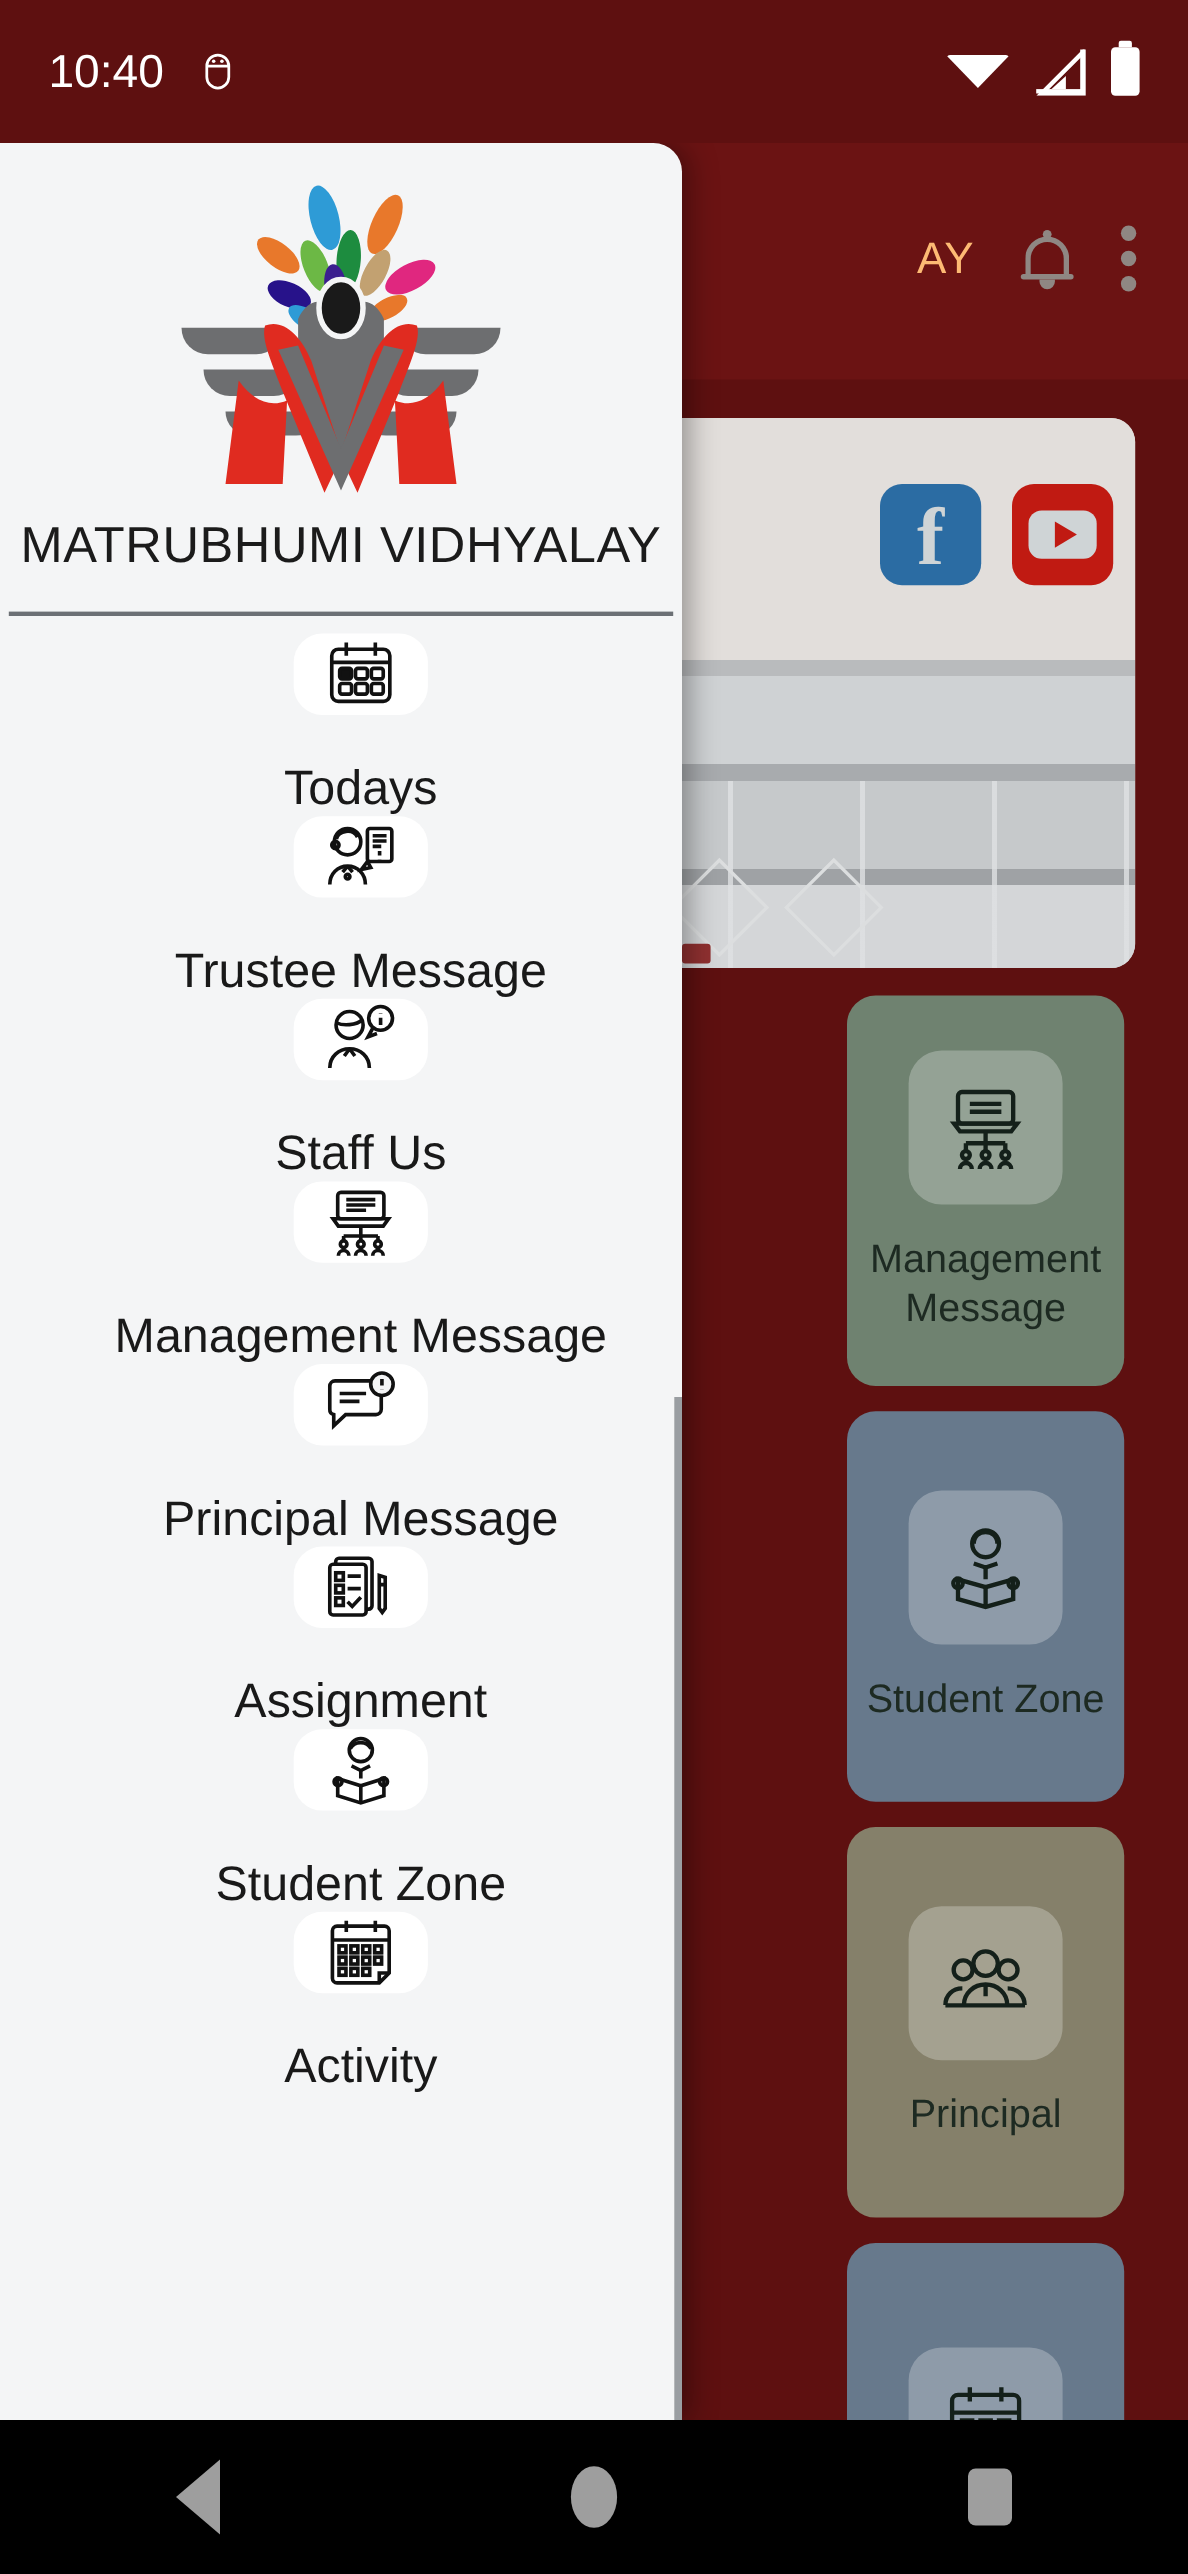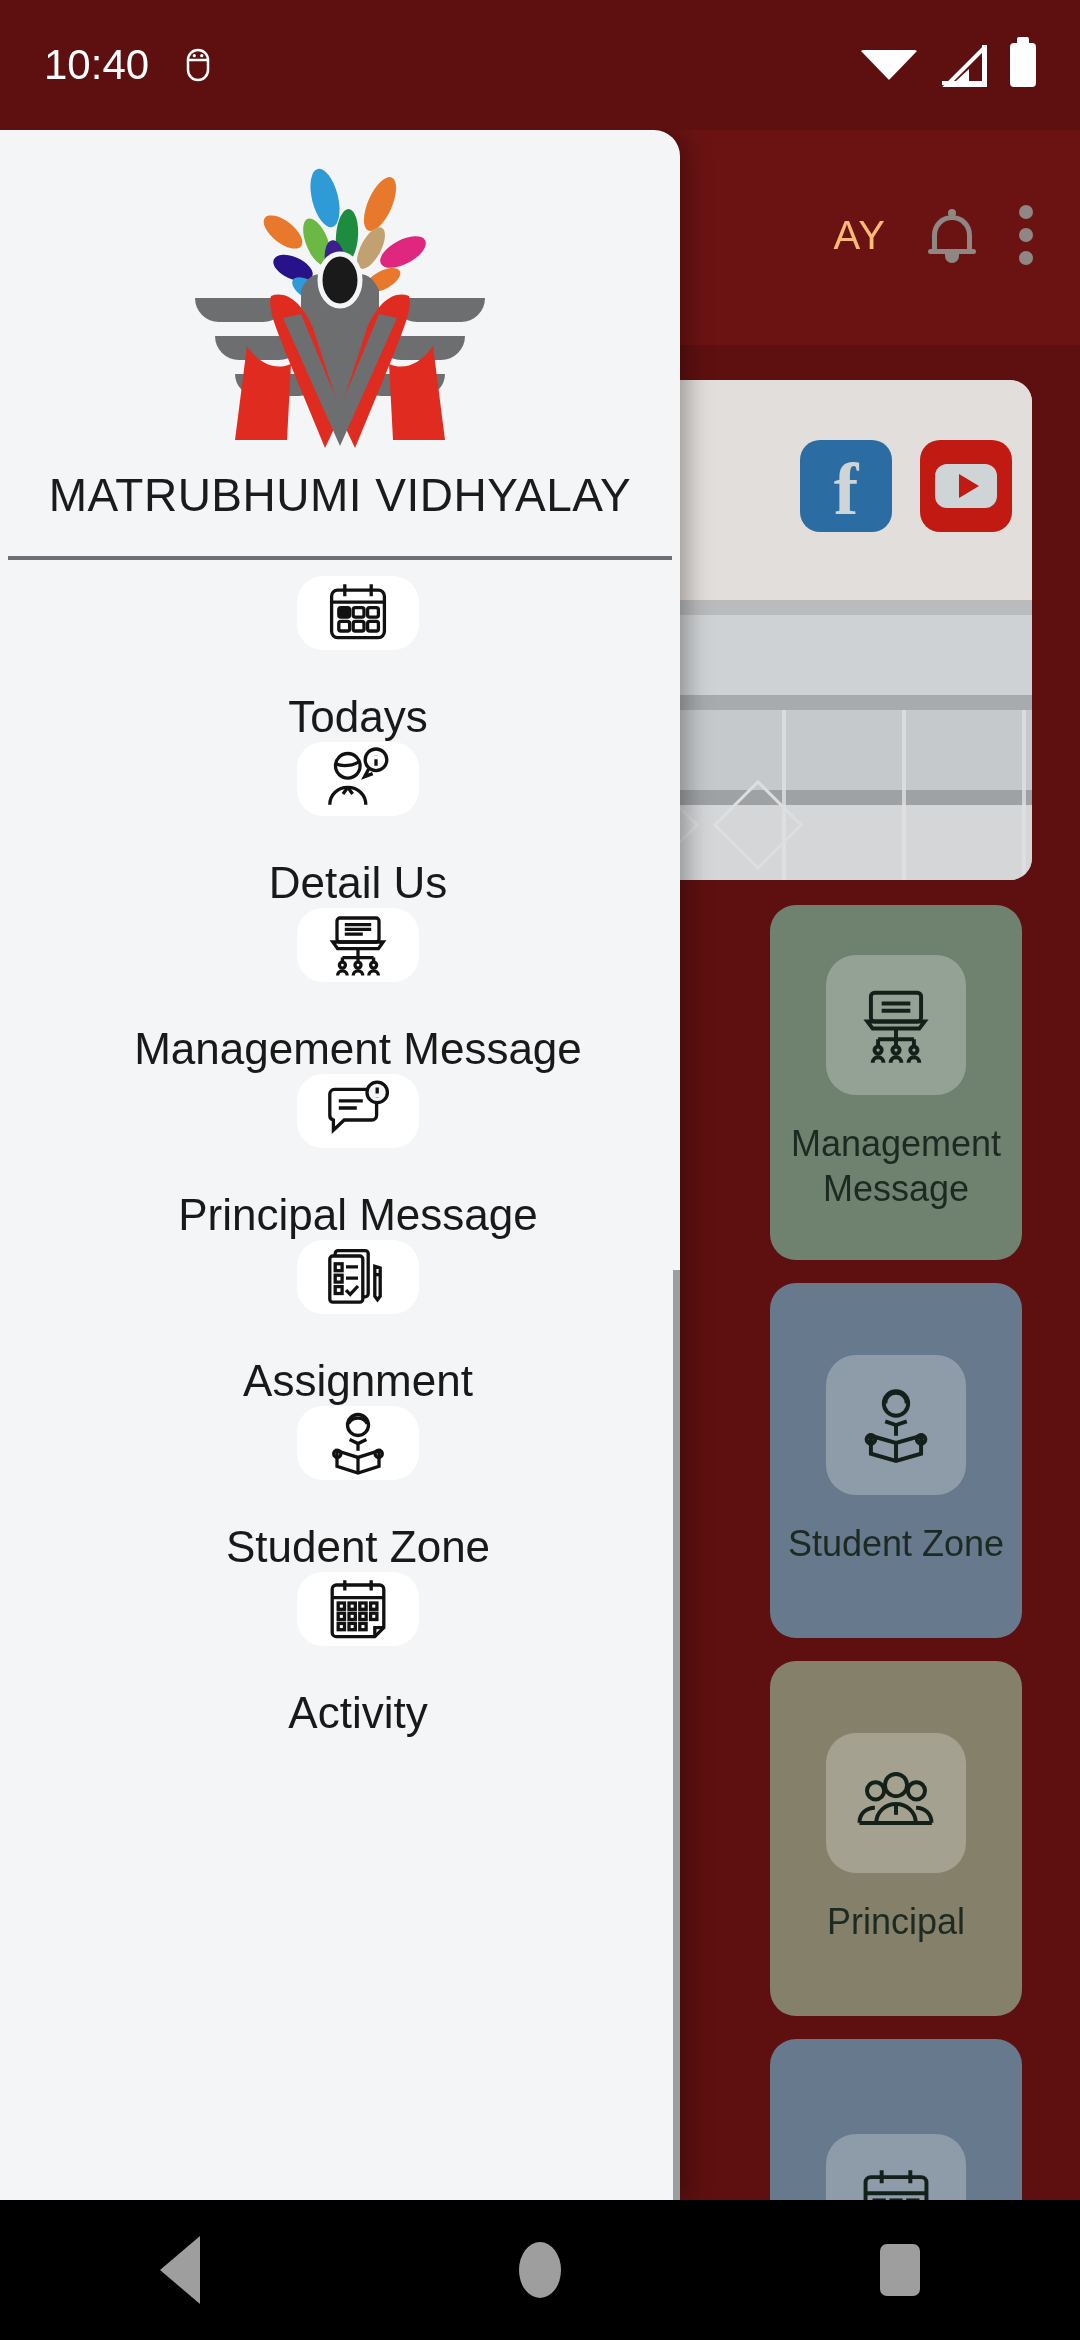--- a/index.html
+++ b/index.html
@@ -82,21 +82,21 @@
     padding:0 8px;
   }
   .bgcard .tile {
     width:140px; height:140px; border-radius:30px; background:rgba(255,255,255,.26);
     display:flex; align-items:center; justify-content:center;
   }
   .bgcard .lbl { font-size:36px; color:#1d2a22; text-align:center; line-height:1.25; }
 
   
   #drawer {
-    position:absolute; left:0; top:130px; width:680px; height:2070px;
+    position:absolute; left:0; top:130px; width:620px; height:2070px;
     background:#f4f5f6;
     border-top-right-radius:26px;
     overflow:hidden;
     box-shadow:6px 0 26px rgba(0,0,0,.35);
   }
   .logo-wrap { width:100%; padding-top:38px; display:flex; justify-content:center; }
   .school-name {
     text-align:center; font-size:46px; color:#1b1b1b; letter-spacing:.5px;
     margin-top:10px;
   }
@@ -324,34 +324,51 @@
             <rect x="10.4" y="10.2" width="3.6" height="3.2" rx=".7"></rect>
             <rect x="15.2" y="10.2" width="3.6" height="3.2" rx=".7"></rect>
             <rect x="5.6" y="14.8" width="3.6" height="3.2" rx=".7"></rect>
             <rect x="10.4" y="14.8" width="3.6" height="3.2" rx=".7"></rect>
             <rect x="15.2" y="14.8" width="3.6" height="3.2" rx=".7"></rect>
           </svg>
         </div>
         <div class="menu-label">Todays</div>
       </div>
 
+      <div class="menu-item">
+        <div class="menu-icon">
+          <svg width="72" height="72" viewBox="0 0 24 24" fill="none" stroke="#111" stroke-width="1.1">
+            <circle cx="8" cy="7.4" r="4"></circle>
+            <path d="M4.6 6.6c.6-2.6 5-3.4 6.4-.6"></path>
+            <circle cx="4.3" cy="8.4" r="1.1"></circle>
+            <path d="M2.6 20.4c0-3.4 2.4-5.6 5.4-5.6s5.4 2.2 5.4 5.6"></path>
+            <path d="M8 14.8l1.5 1.8M8 14.8l-1.5 1.8"></path>
+              <circle cx="8" cy="18" r=".7"></circle>
+            <rect x="14" y="3.4" width="7.4" height="10" rx=".8"></rect>
+            <path d="M15.6 5.6h4.2M15.6 7.2h4.2M15.6 8.8h2.6"></path>
+            <path d="M14 13.4l-1.8 2.4 2.8-.6z"></path>
+            <path d="M17.7 10.2v1.4M17.7 12.6v.1"></path>
+          </svg>
+        </div>
+        <div class="menu-label">Trustee Message</div>
+      </div>
 
       <div class="menu-item">
         <div class="menu-icon">
           <svg width="72" height="72" viewBox="0 0 24 24" fill="none" stroke="#111" stroke-width="1.1">
             <circle cx="8.6" cy="7.6" r="4.1"></circle>
             <path d="M4.8 7c1.6.8 6 .8 7.6-1"></path>
             <path d="M2.6 20.6c0-3.4 2.7-5.8 6-5.8s6 2.4 6 5.8"></path>
             <path d="M8.6 14.8l1.6 2.2M8.6 14.8L7 17"></path>
             <circle cx="18" cy="5.6" r="3.6"></circle>
             <path d="M15.6 8.6l-1.4 2.6 2.7-1"></path>
             <path d="M18 4v.1M18 5.4v2.2"></path>
           </svg>
         </div>
-        <div class="menu-label">Detail Us</div>
+        <div class="menu-label">Staff Us</div>
       </div>
 
       <div class="menu-item">
         <div class="menu-icon">
           <svg width="72" height="72" viewBox="0 0 24 24" fill="none" stroke="#111" stroke-width="1.1">
             <rect x="5" y="3" width="14" height="8" rx="1"></rect>
             <path d="M3.6 11h16.8l-1.6 2.2H5.2z"></path>
             <path d="M7.6 5.2h8.8M7.6 6.8h8.8M7.6 8.4h6"></path>
             <path d="M12 13.2v3M6.8 16.2h10.4M6.8 16.2v1.6M12 16.2v1.6M17.2 16.2v1.6"></path>
             <circle cx="6.8" cy="18.7" r="1"></circle>

